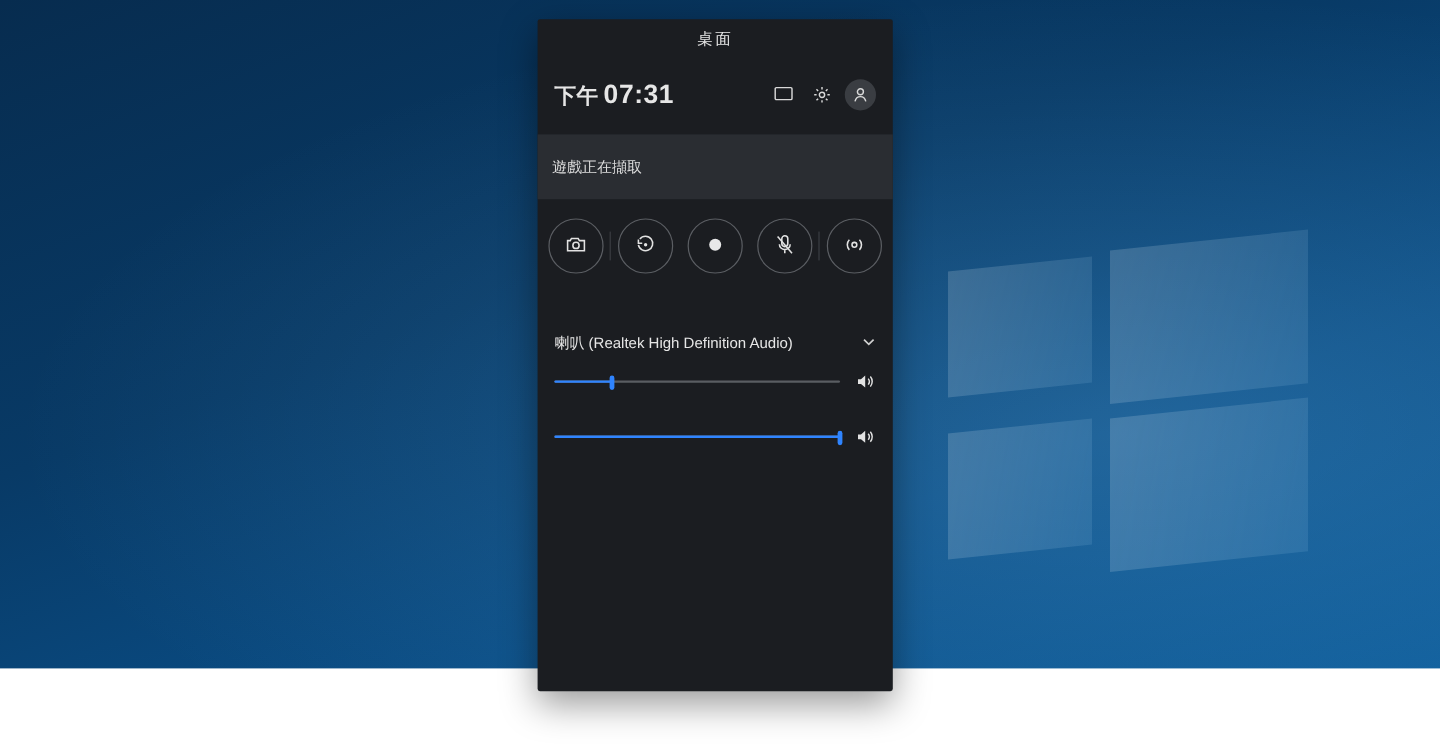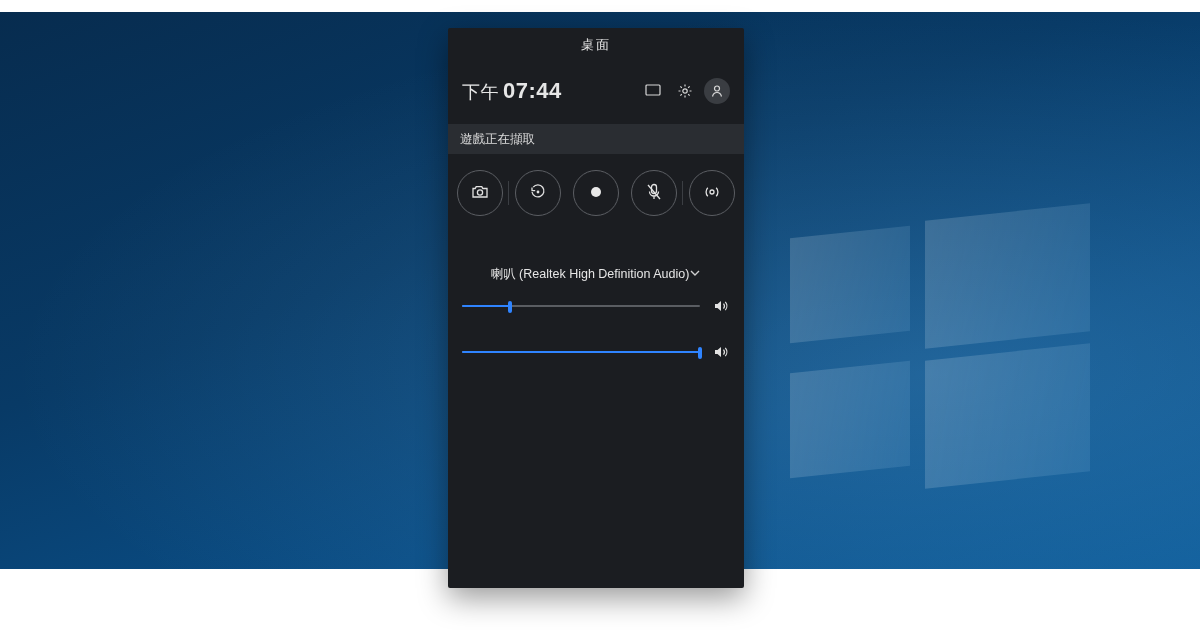--- a/index.html
+++ b/index.html
@@ -2,54 +2,53 @@
 <html><head>
 <meta charset="utf-8">
 <style>
   html,body{margin:0;padding:0;width:1200px;height:630px;overflow:hidden;font-family:"Segoe UI","Microsoft JhengHei",sans-serif}
   
   .desktop{
     position:relative;width:1200px;height:557px;
     background:
       radial-gradient(ellipse 140% 120% at 78% 65%, rgba(140,210,255,0.18) 0%, rgba(140,210,255,0) 55%),
       linear-gradient(160deg,#072c4f 0%,#083a66 40%,#0a4d85 70%,#0b5a98 100%);
-    margin-top: 12px;
   }
   
   .winlogo{position:absolute;left:790px;top:200px;width:300px;height:270px;opacity:.18}
   .winlogo .pane{position:absolute;background:linear-gradient(100deg,rgba(255,255,255,0.9),rgba(190,230,255,0.6));}
   .winlogo .a{left:0;top:20px;width:120px;height:105px;transform:skewY(-6deg)}
   .winlogo .b{left:135px;top:0;width:165px;height:128px;transform:skewY(-6deg)}
   .winlogo .c{left:0;top:155px;width:120px;height:105px;transform:skewY(-6deg)}
   .winlogo .d{left:135px;top:140px;width:165px;height:128px;transform:skewY(-6deg)}
 
   .panel{
     position:absolute;left:448px;top:16px;width:296px;height:560px;
     background:#1b1d21;border-radius:2px;color:#e6e6e6;font-size:12.5px;
     box-shadow:0 10px 30px rgba(0,0,0,.4);
   }
   .panel-title{height:34px;line-height:34px;text-align:center;letter-spacing:2px;font-size:13px;color:#e8e8e8}
   .header{display:flex;align-items:center;padding:6px 14px 10px 14px;height:46px}
   .clock{font-size:22px;font-weight:600;letter-spacing:.5px}
-  .clock .ampm{font-weight:400;font-size:18px;margin-right:4px}
+  .clock .ampm{font-weight:700;font-size:18px;margin-right:4px}
   .header .sp{flex:1}
   .hbtn{width:26px;height:26px;display:flex;align-items:center;justify-content:center;border-radius:14px;margin-left:6px;cursor:pointer}
   .hbtn.avatar{background:#3a3d42}
   .hbtn svg{display:block}
 
-  .section-head{background:#2a2d32;height:30px;line-height:30px;padding:0 12px;font-size:12.5px;color:#ddd}
+  .section-head{background:#2a2d32;height:30px;line-height:30px;padding:12px 12px;font-size:12.5px;color:#ddd}
   .capture-row{display:flex;justify-content:center;gap:0;padding:16px 0 22px 0}
   .capbtn{width:44px;height:44px;display:flex;align-items:center;justify-content:center;position:relative;cursor:pointer}
   .capbtn.circle{border:1px solid #5b5e63;border-radius:50%}
   .capbtn+.capbtn{margin-left:12px}
   .capbtn .divider{position:absolute;right:-7px;top:10px;height:24px;width:1px;background:#3b3e43}
   .capgap{height:18px}
 
   .audio-body{padding:10px 14px 0 14px}
-  .device-row{display:flex;align-items:center;justify-content:center;cursor:pointer;margin-bottom:14px}
+  .device-row{display:flex;align-items:center;justify-content:space-between;cursor:pointer;margin-bottom:14px}
   .slider-row{display:flex;align-items:center;gap:12px;margin-bottom:28px}
   .slider{flex:1;position:relative;height:14px}
   .track{position:absolute;left:0;right:0;top:6px;height:2px;background:#5a5d62;border-radius:2px}
   .fill{position:absolute;left:0;top:6px;height:2px;background:#2f84ff;border-radius:2px}
   .thumb{position:absolute;top:2px;width:4px;height:12px;background:#2f84ff;border-radius:2px;margin-left:-2px}
   .vol-icon{width:18px;height:18px;flex:0 0 18px;display:flex;align-items:center;justify-content:center}
   .sect-label{margin-bottom:12px}
 </style>
 </head>
 <body>
@@ -60,21 +59,21 @@
       <div class="pane b"></div>
       <div class="pane c"></div>
       <div class="pane d"></div>
   </div>
 
   <div class="panel">
     <div class="panel-title">桌面</div>
 
     <div class="header">
       <div class="clock">
-        <span class="ampm">下午</span><span>07:44</span>
+        <span class="ampm">下午</span><span>07:31</span>
       </div>
       <div class="sp"></div>
       <div class="hbtn">
         <span>
           <svg width="16" height="14" viewBox="0 0 16 14" fill="none" stroke="#d8d8d8" stroke-width="1.2">
             <rect x="1" y="1" width="14" height="10" rx="1"></rect>
           </svg>
         </span>
       </div>
       <div class="hbtn">

